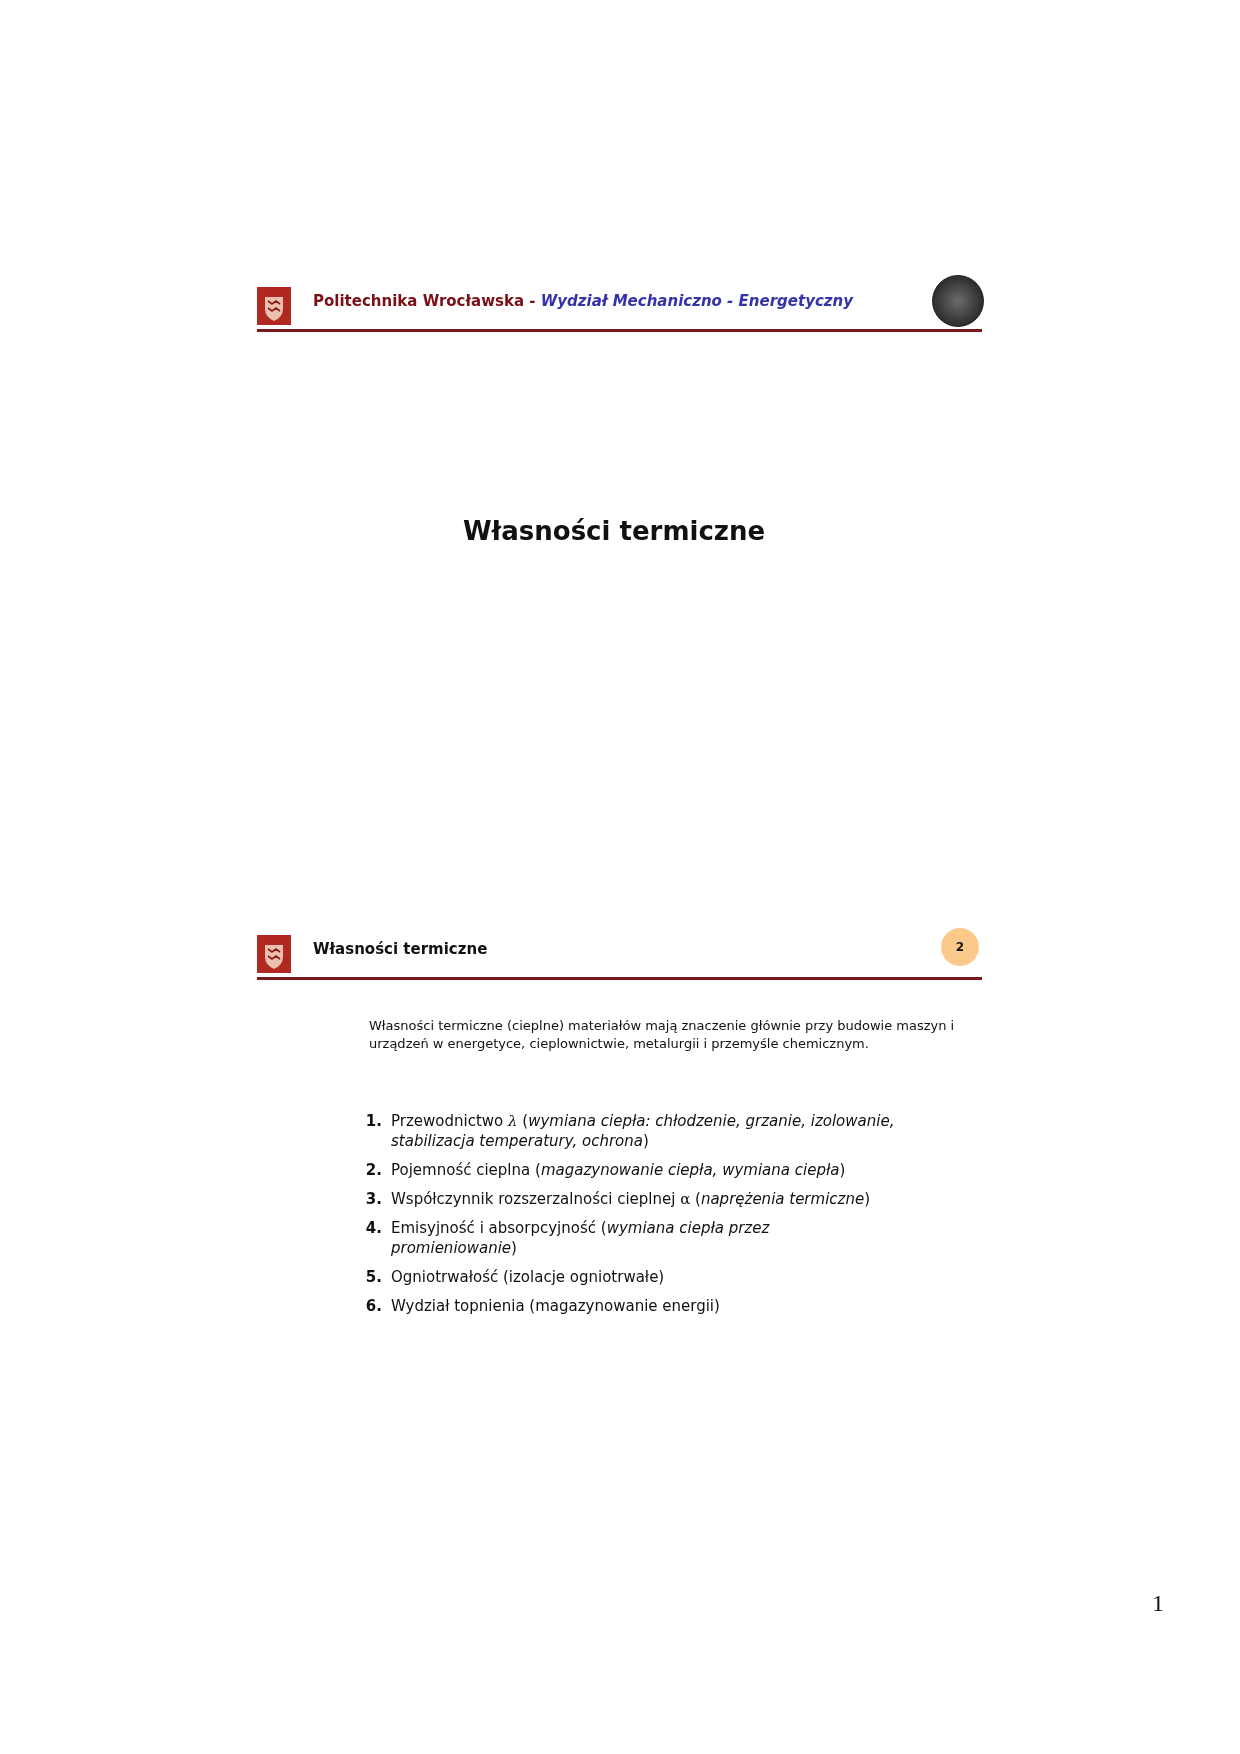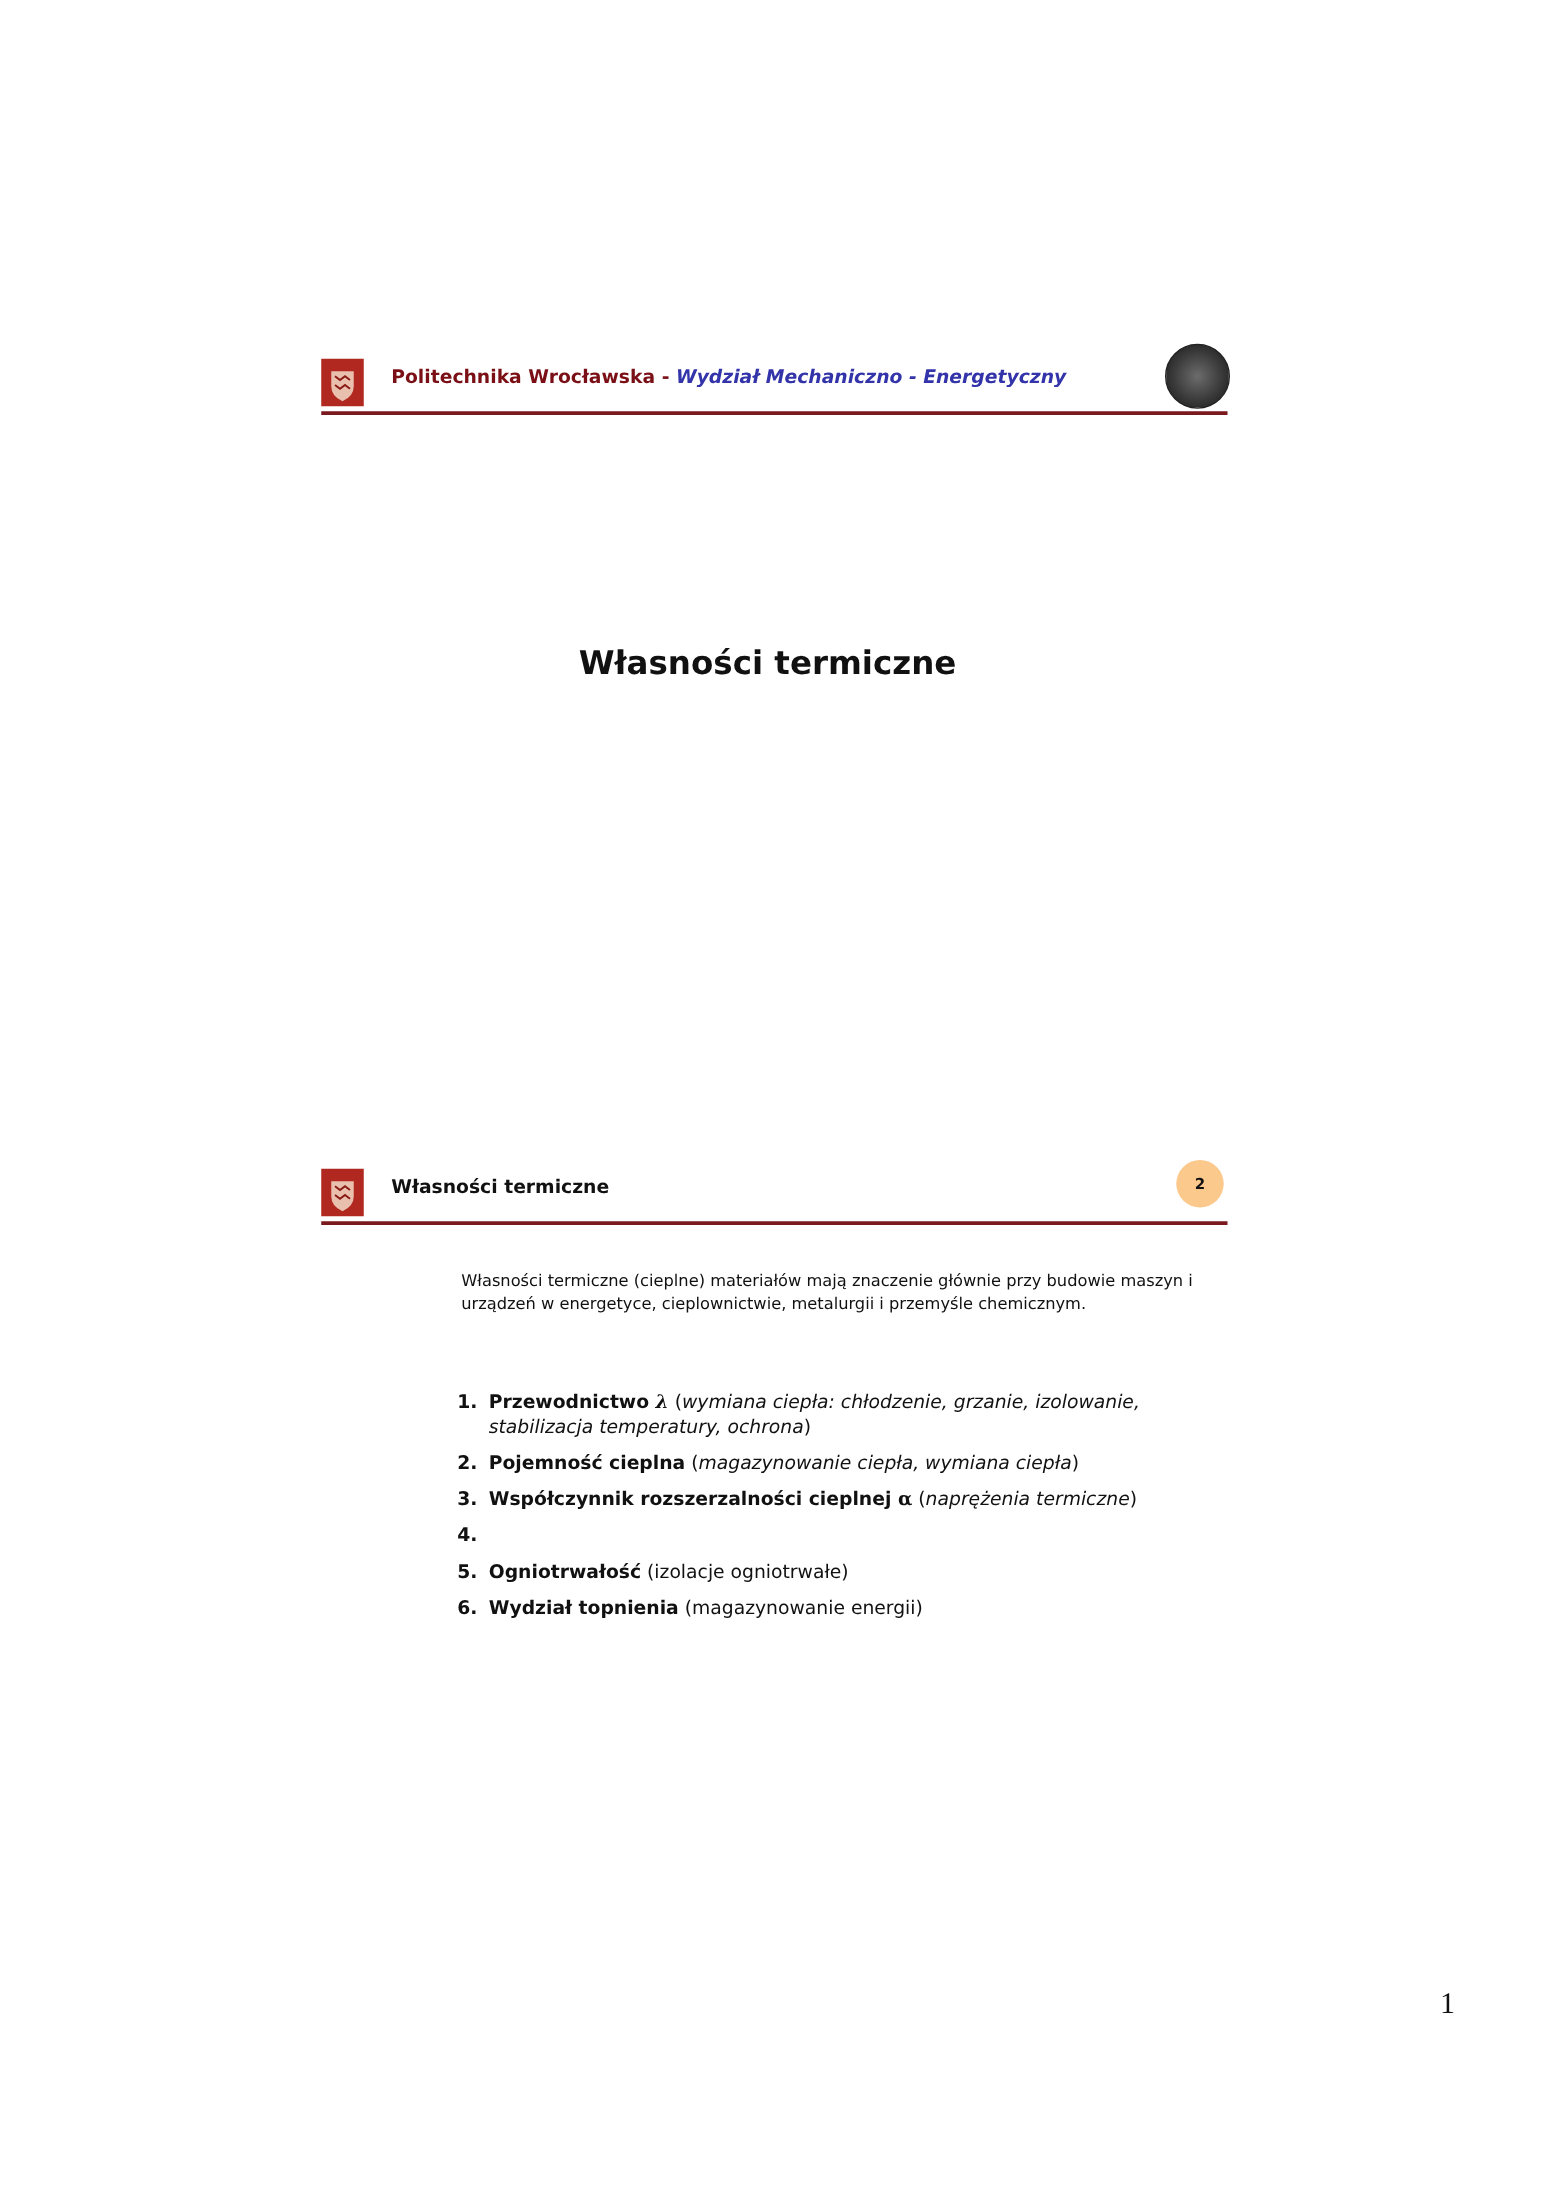--- a/index.html
+++ b/index.html
@@ -15,21 +15,21 @@
               background: radial-gradient(circle at 50% 50%, #6c6c6c 0%, #3a3a3a 55%, #151515 100%);
               border: 1px solid #222; }
     .badge { position: absolute; width: 38px; height: 38px; border-radius: 50%; background: #fcc98d;
              font-size: 12px; font-weight: bold; display: flex; align-items: center; justify-content: center; }
     .main-title { position: absolute; top: 516px; left: 0; width: 1228px; text-align: center;
                   font-size: 26px; font-weight: bold; }
     .intro { position: absolute; left: 334px; top: 1017px; width: 600px; font-size: 13px; line-height: 18px; margin-left: 35px; }
     .list { position: absolute; left: 355px; top: 1111px; width: 560px; font-size: 15px; }
     .li { display: flex; margin-bottom: 9px; line-height: 20px; }
     .li .num { width: 27px; font-weight: bold; text-align: right; padding-right: 9px; flex: none; }
-    .li .term { font-weight: bold; margin-top: 20px; }
+    .li .term { font-weight: normal; margin-top: 20px; }
     .li .it { font-style: italic; }
     .page-num { position: absolute; left: 1152px; top: 1590px; font-family: "Liberation Serif", serif; font-size: 24px; }
   </style>
 </head>
 <body>
 
 <div class="logo" style="left:257px; top:287px;">
   <svg width="34" height="38" viewBox="0 0 34 38">
       <path d="M8 10 h18 v12 q0 8 -9 12 q-9 -4 -9 -12z" fill="#f3d9c8" opacity="0.85"></path>
       <path d="M11 14 l4 3 l4 -3 l4 3 M11 21 l4 3 l4 -3 l4 3" stroke="#8a1a14" stroke-width="1.6" fill="none"></path>
@@ -63,20 +63,21 @@
   <div class="li">
     <span class="num">2.</span>
     <span><span class="term">Pojemność cieplna</span><span> (</span><span class="it">magazynowanie ciepła, wymiana ciepła</span><span>)</span></span>
   </div>
   <div class="li">
     <span class="num">3.</span>
     <span><span class="term">Współczynnik rozszerzalności cieplnej</span><span class="term" style="font-family:'DejaVu Serif',serif"> α</span><span> (</span><span class="it">naprężenia termiczne</span><span>)</span></span>
   </div>
   <div class="li">
     <span class="num">4.</span>
+    <span style="max-width:400px"><span class="term">Emisyjność</span><span> i </span><span class="term">absorpcyjność</span><span> (</span><span class="it">wymiana ciepła przez promieniowanie</span><span>)</span></span>
   </div>
   <div class="li">
     <span class="num">5.</span>
     <span><span class="term">Ogniotrwałość</span><span> (izolacje ogniotrwałe)</span></span>
   </div>
   <div class="li">
     <span class="num">6.</span>
     <span><span class="term">Wydział topnienia</span><span> (magazynowanie energii)</span></span>
   </div>
 </div>

